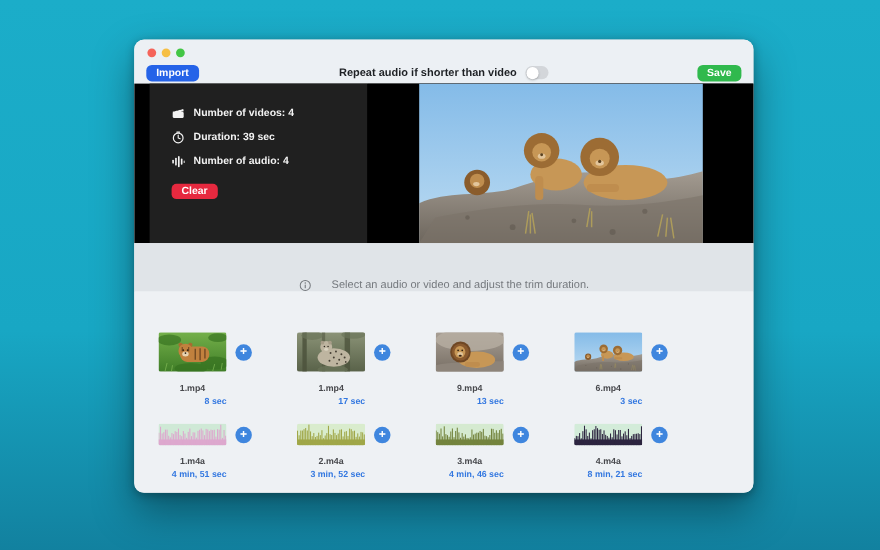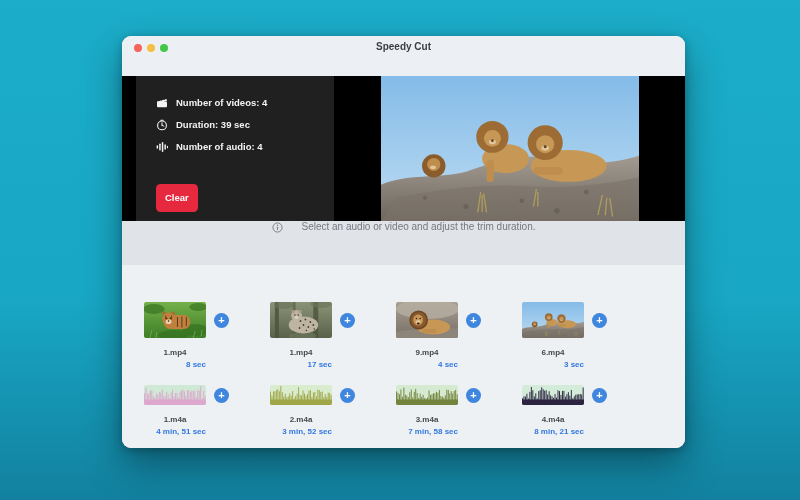--- a/index.html
+++ b/index.html
@@ -34,26 +34,26 @@
   .toggle-label { font-size:10px; font-weight:bold; color:#1e2125; }
   .toggle { width:21px; height:12px; border-radius:6px; background:#d3d6da; position:relative; cursor:pointer; }
   .toggle .knob { position:absolute; left:.5px; top:.5px; width:11px; height:11px; border-radius:50%;
     background:#fff; box-shadow:0 1px 2px rgba(0,0,0,.25); }
   
   .media { height:145px; flex:0 0 145px; display:flex; background:#000;padding-left:14px; }
   .stats { width:198px; flex:0 0 198px; background:var(--panel-dark); padding:20px 0 0 20px; }
   .stat-row { display:flex; align-items:center; gap:8px; height:13px; margin-bottom:9px; }
   .stat-icon { width:12px; height:12px; flex:0 0 12px; display:flex; align-items:center; justify-content:center; }
   .stat-text { font-size:9.5px; font-weight:600; color:#f3f3f3; }
-  .btn.clear { background:var(--clear-red); margin-top:22px; height:28px; line-height:14px; border-radius:4.5px; }
+  .btn.clear { background:var(--clear-red); margin-top:5px; height:14px; line-height:14px; border-radius:4.5px; }
   .preview { flex:1; background:#000; display:flex; align-items:center; justify-content:center; }
   .preview svg { width:258px; height:145px; display:block; }
   
   .infobar { height:44px; flex:0 0 44px; background:var(--info-bar-bg);
-    display:flex; align-items:flex-start; justify-content:center; gap:18px; }
+    display:flex; align-items:flex-end; justify-content:center; gap:18px; }
   .info-text { font-size:10px; color:#75797e; }
   
   .content { flex:1; background:var(--content-bg); }
   .media-grid { display:grid; grid-template-columns:repeat(4,126px); padding-left:14px; }
   .media-grid.videos { margin-top:37px; }
   .media-grid.audios { margin-top:15px; }
   .cell { margin-left:8px; width:85px; }
   .cell-row { display:flex; align-items:center; gap:8px; }
   .thumb { width:62px; height:36px; border-radius:2px; overflow:hidden; cursor:pointer; flex:0 0 62px; }
   .thumb svg { width:100%; height:100%; display:block; }
@@ -70,21 +70,30 @@
 <body>
 
 <div class="window">
   <div class="header">
     <div class="titlebar">
       <div class="dots">
         <span class="dot red"></span>
         <span class="dot yellow"></span>
         <span class="dot green"></span>
       </div>
-      <div class="win-title">Speedy Cut</div>
+    </div>
+    <div class="toolbar">
+      <button class="btn import">Import</button>
+      <div class="toggle-group">
+        <span class="toggle-label">Repeat audio if shorter than video</span>
+        <span class="toggle">
+            <span class="knob"></span>
+          </span>
+      </div>
+      <button class="btn save">Save</button>
     </div>
   </div>
 
   <div class="media">
     <div class="stats">
       <div id="stats-rows">
           <div class="stat-row">
             <span class="stat-icon">
               <svg viewBox="0 0 12 12" width="12" height="12">
                 <path d="M1,4.6 L10.6,2.1 L11,4.2 L1.4,6.3 Z" fill="#f3f3f3"></path>
@@ -298,21 +307,21 @@
                   <circle cx="24.6" cy="16.5" r="0.8" fill="#2e1d0d"></circle>
       <ellipse cx="22.7" cy="20" rx="2.6" ry="2" fill="#e0c49a"></ellipse>
                   <ellipse cx="22.7" cy="21.4" rx="1.5" ry="1" fill="#3a2413"></ellipse>
                 </g>
               </svg>
             </div>
             <button class="plus">+</button>
           </div>
           <div class="labels">
             <div class="file-name">9.mp4</div>
-            <div class="file-duration">4 sec</div>
+            <div class="file-duration">13 sec</div>
           </div>
         </div>
         <div class="cell">
           <div class="cell-row">
             <div class="thumb">
               <svg viewBox="0 0 176 100" preserveAspectRatio="none">
     <defs>
       <linearGradient id="skyA" x1="0" y1="0" x2="0" y2="1">
                     <stop offset="0" stop-color="#84bbe8"></stop>
                     <stop offset="1" stop-color="#bddcf2"></stop>
@@ -526,21 +535,21 @@
                 <rect x="56.24" y="8.50" width="0.95" height="11.50" fill="#74843e"></rect>
                 <rect x="57.72" y="5.99" width="0.95" height="14.01" fill="#74843e"></rect>
                 <rect x="59.20" y="4.84" width="0.95" height="15.16" fill="#74843e"></rect>
                 <rect x="60.68" y="9.20" width="0.95" height="10.80" fill="#74843e"></rect>
               </svg>
             </div>
             <button class="plus">+</button>
           </div>
           <div class="labels">
             <div class="file-name">3.m4a</div>
-            <div class="file-duration">7 min, 58 sec</div>
+            <div class="file-duration">4 min, 46 sec</div>
           </div>
         </div>
         <div class="cell">
           <div class="cell-row">
             <div class="wave">
               <svg viewBox="0 0 62 20" preserveAspectRatio="none">
                 <rect width="62" height="20" fill="#d3ecd9"></rect>
                 <rect x="0" y="14.5" width="62" height="5.5" fill="#2d2540"></rect>
                 <rect x="0.00" y="13.24" width="0.95" height="6.76" fill="#2d2540"></rect>
                 <rect x="1.48" y="11.27" width="0.95" height="8.73" fill="#2d2540"></rect>

